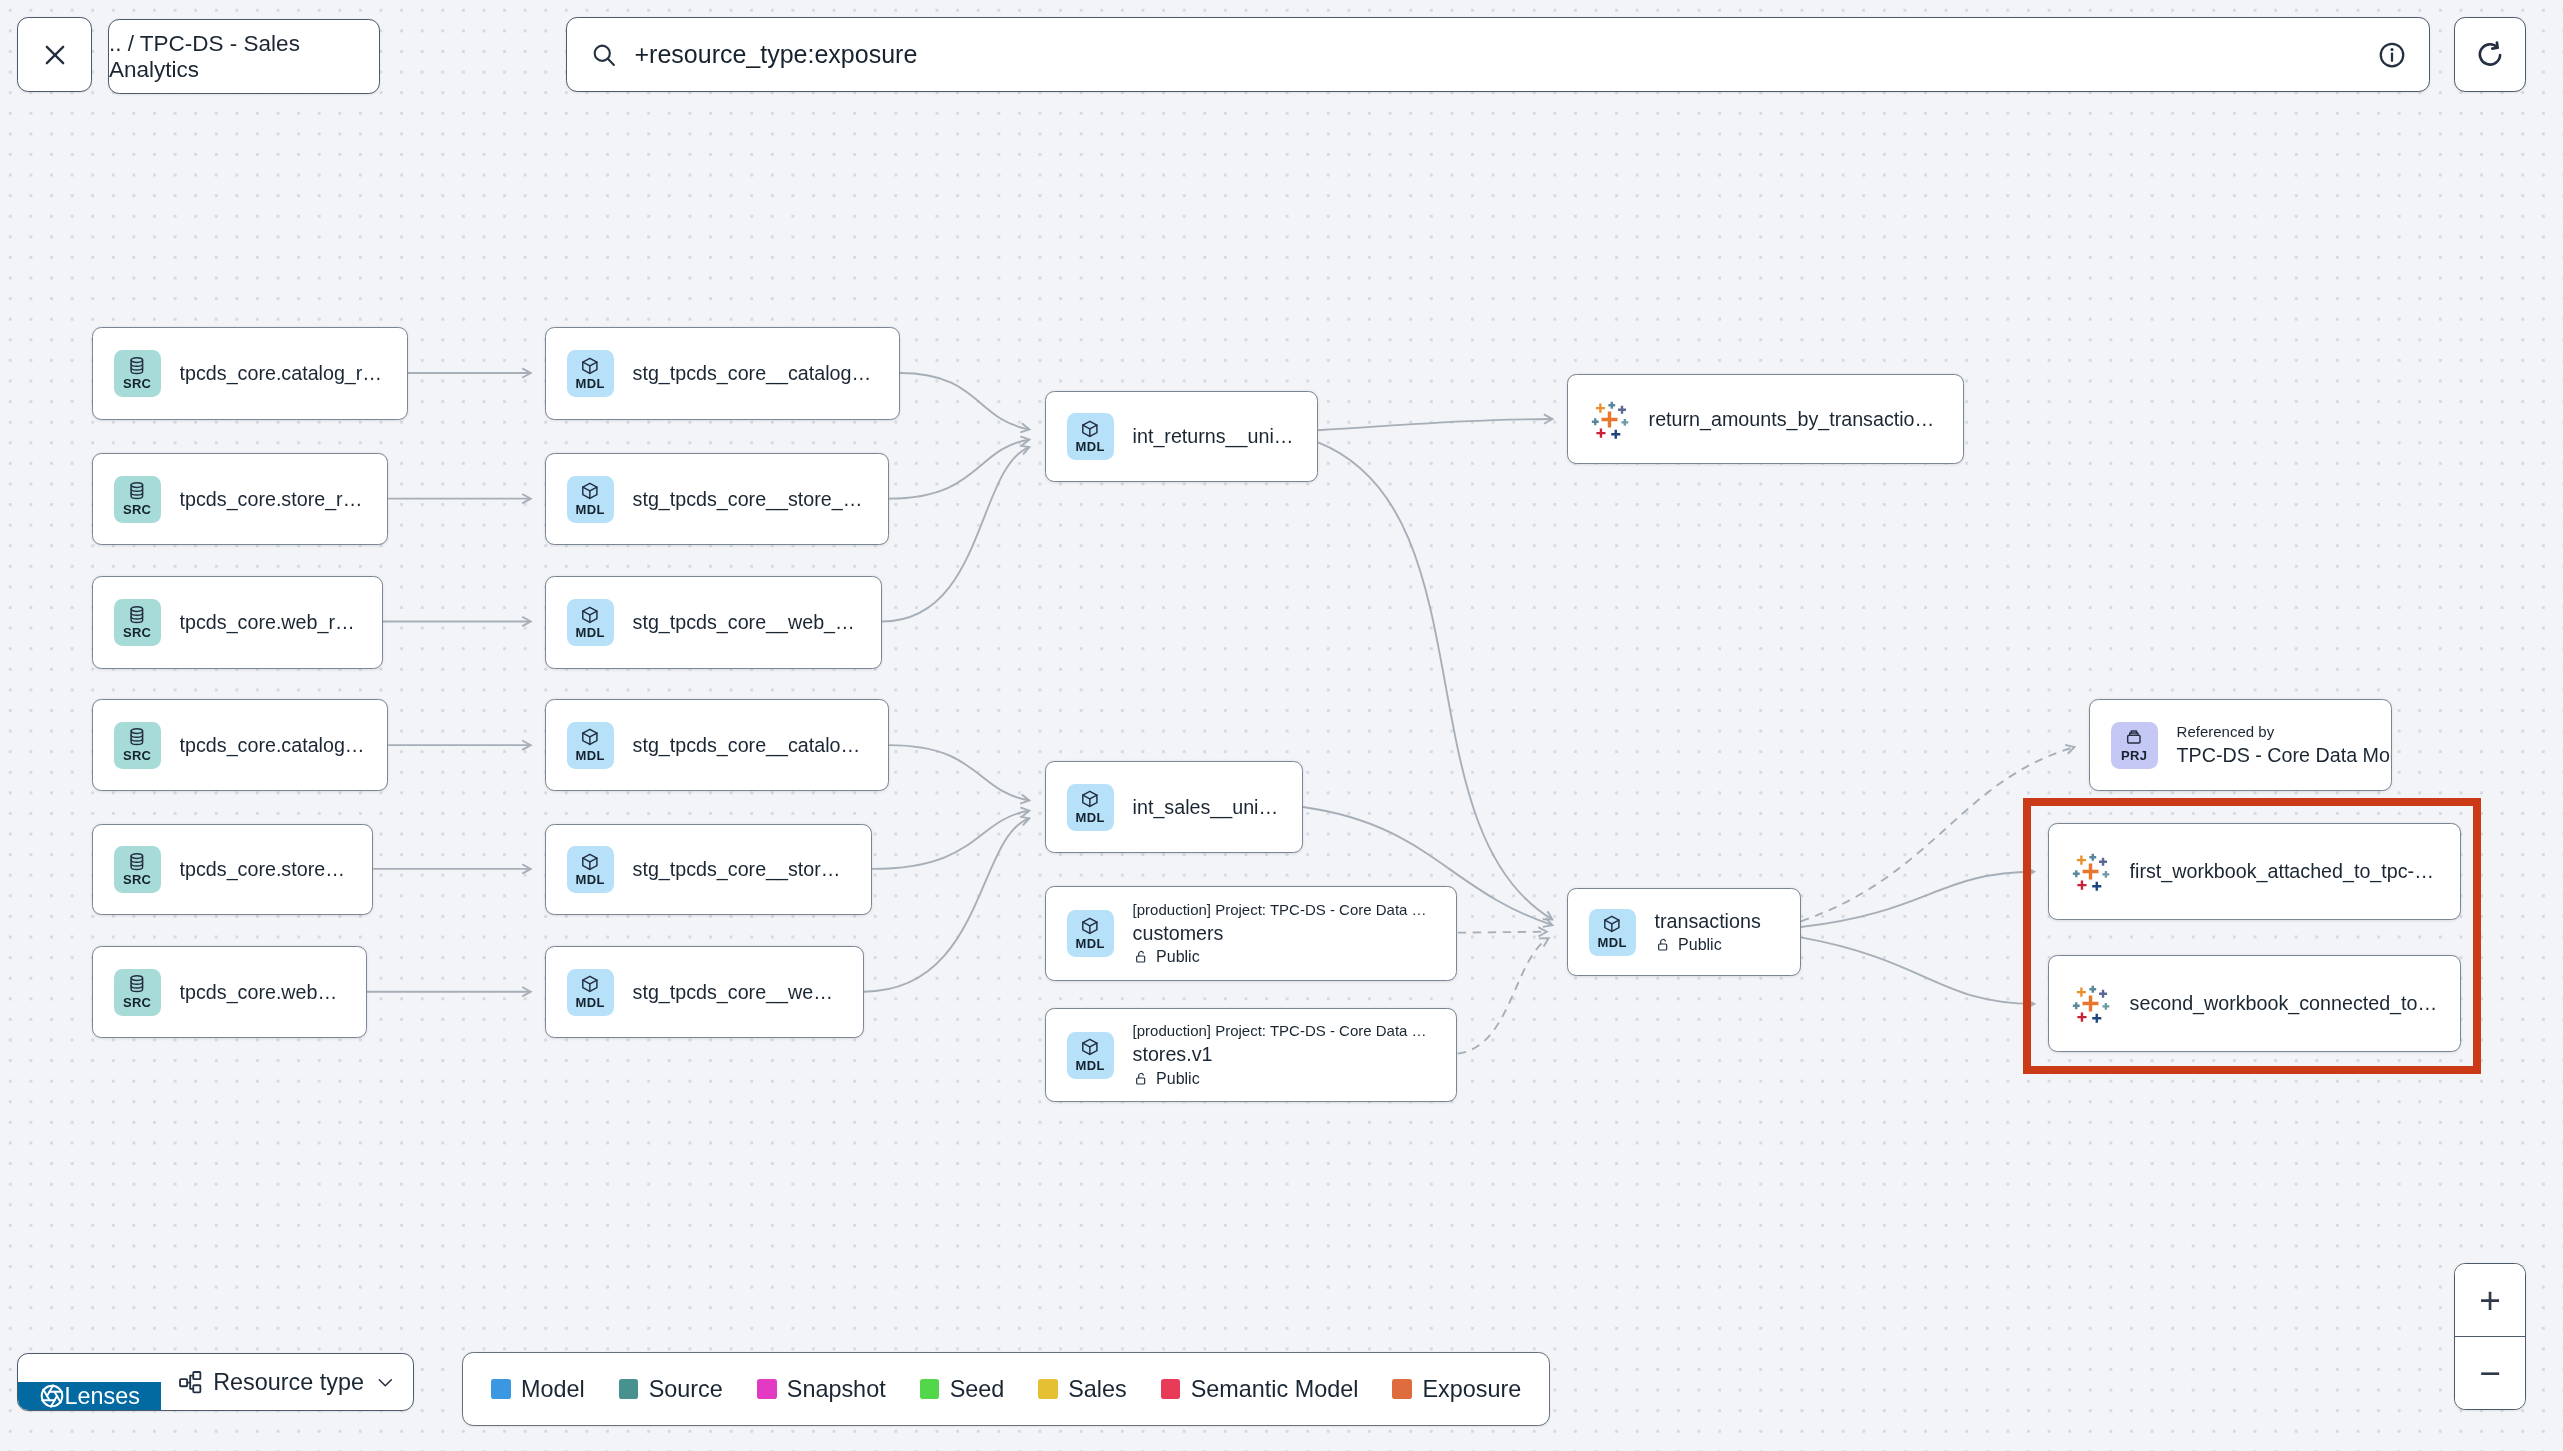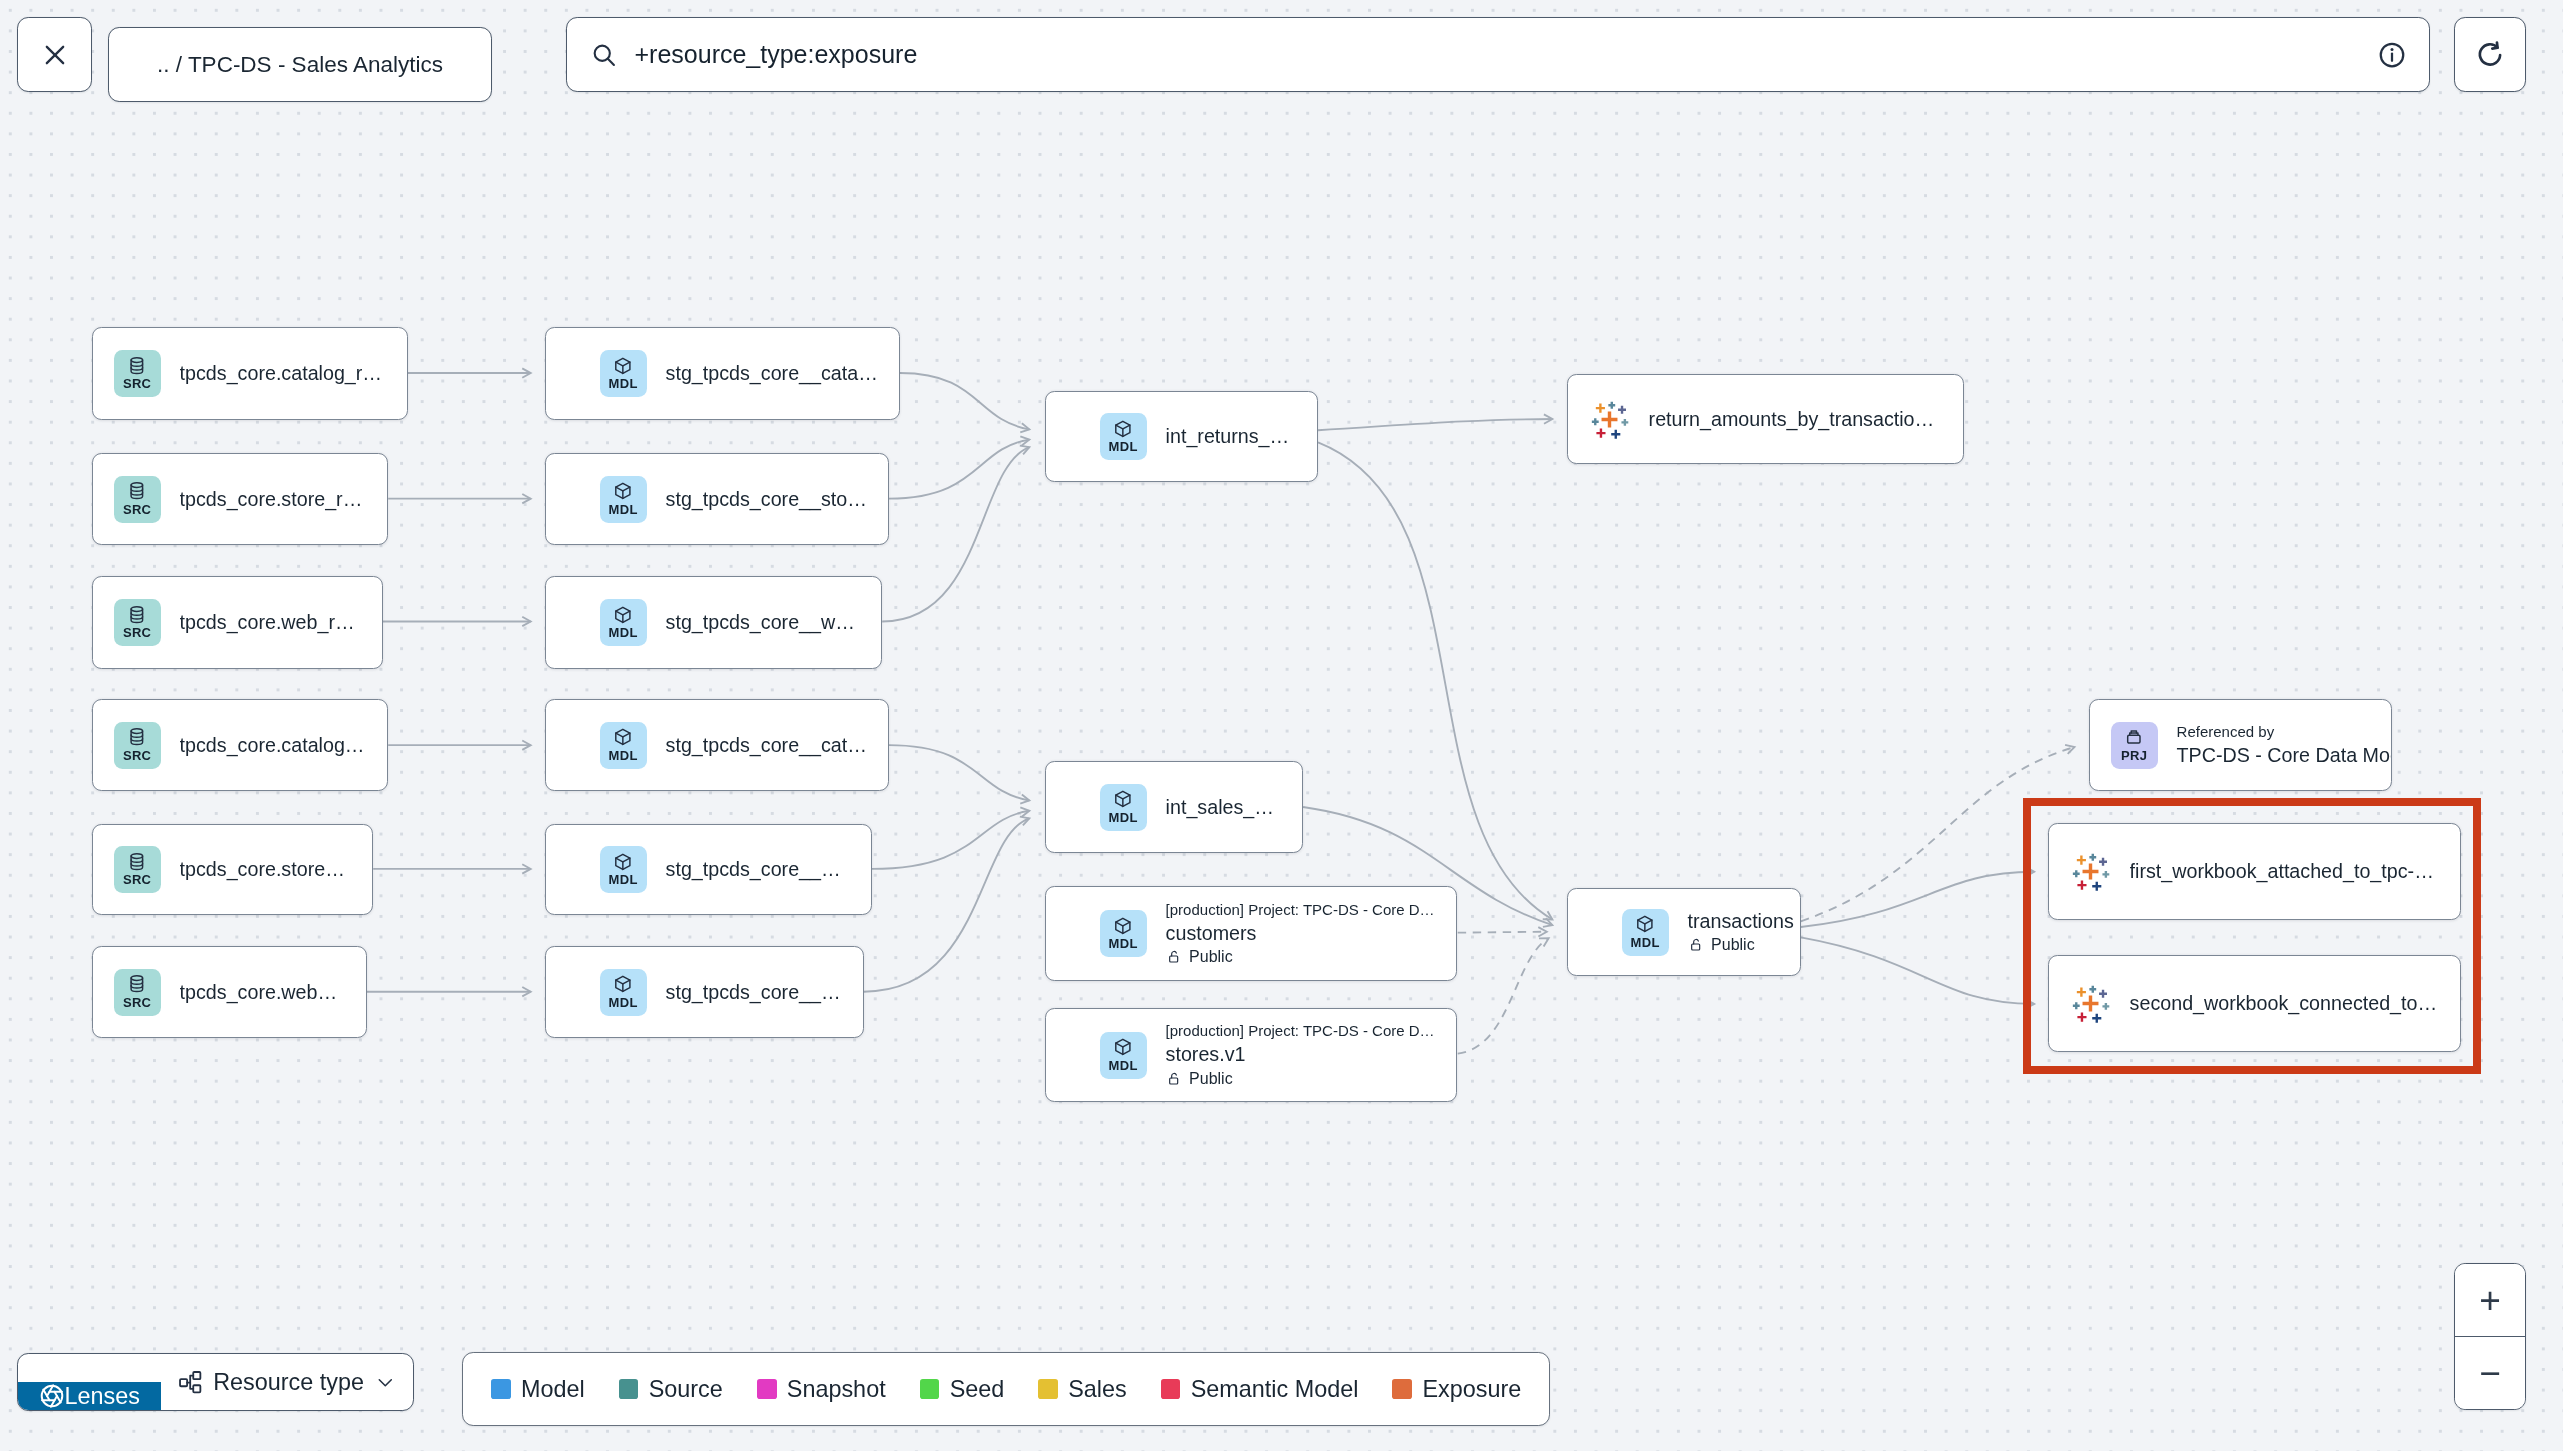--- a/index.html
+++ b/index.html
@@ -23,21 +23,21 @@
     position:absolute;box-sizing:border-box;background:#fff;
     border:1.4px solid #7b8694;border-radius:9.4px;
     box-shadow:0 0.9px 2.8px rgba(16,24,40,.10);
     display:flex;align-items:center;gap:19px;padding:0 20.6px;
     font-size:19.7px;white-space:nowrap;overflow:hidden;cursor:pointer;
   }
   .node .lbl{overflow:hidden;text-overflow:ellipsis;}
   .chip{width:47px;height:47px;border-radius:8.4px;flex:none;display:flex;flex-direction:column;align-items:center;justify-content:center;gap:0.9px;}
   .chip span{font-size:13px;font-weight:600;letter-spacing:0.3px;color:#14222e;}
   .chip-src{background:#a7dbd8;}
-  .chip-mdl{background:#b6e1f9;margin-left:33px;}
+  .chip-mdl{background:#b6e1f9;}
   .chip-prj{background:#c5c8f5;}
   .sub{font-size:15px;color:#1a2632;overflow:hidden;text-overflow:ellipsis;white-space:nowrap;}
   .col{display:flex;flex-direction:column;gap:3.7px;min-width:0;}
   .pubrow{display:flex;align-items:center;gap:7.5px;font-size:16px;}
   .biglbl{font-size:19.7px;}
   
   .redbox{border:8.4px solid #cb3a17;}
   
   .lenses{display:flex;align-items:stretch;border:1.9px solid #4d5a6b;border-radius:11.2px;overflow:hidden;background:#fff;box-shadow:0 0.9px 1.9px rgba(16,24,40,.08);}
   .lenses .dark{background:#0369a1;color:#fff;display:flex;align-items:center;gap:0;padding:0 20.6px;font-size:23.4px;margin-top:28px;}
@@ -85,21 +85,21 @@
 
 <div class="abs hbtn" style="left:17px;top:17px;width:75px;height:75px;">
   <span class="icon">
     <svg class="stroke" width="28" height="28" viewBox="0 0 24 24" style="stroke-width:2;">
         <line x1="5" y1="5" x2="19" y2="19"></line>
         <line x1="19" y1="5" x2="5" y2="19"></line>
       </svg>
   </span>
 </div>
 
-<div class="abs breadcrumb" style="left:108px;top:27px;width:384px;height:75px;">
+<div class="abs breadcrumb" style="left:108px;top:19px;width:272px;height:75px;">
   <span>.. / TPC-DS - Sales Analytics</span>
 </div>
 
 <div class="abs searchbar" style="left:566px;top:17px;width:1864px;height:75px;">
   <span class="icon">
     <svg class="stroke" width="28" height="28" viewBox="0 0 24 24">
         <circle cx="10.5" cy="10.5" r="6.5"></circle>
         <line x1="15.3" y1="15.3" x2="20.5" y2="20.5"></line>
       </svg>
   </span>

